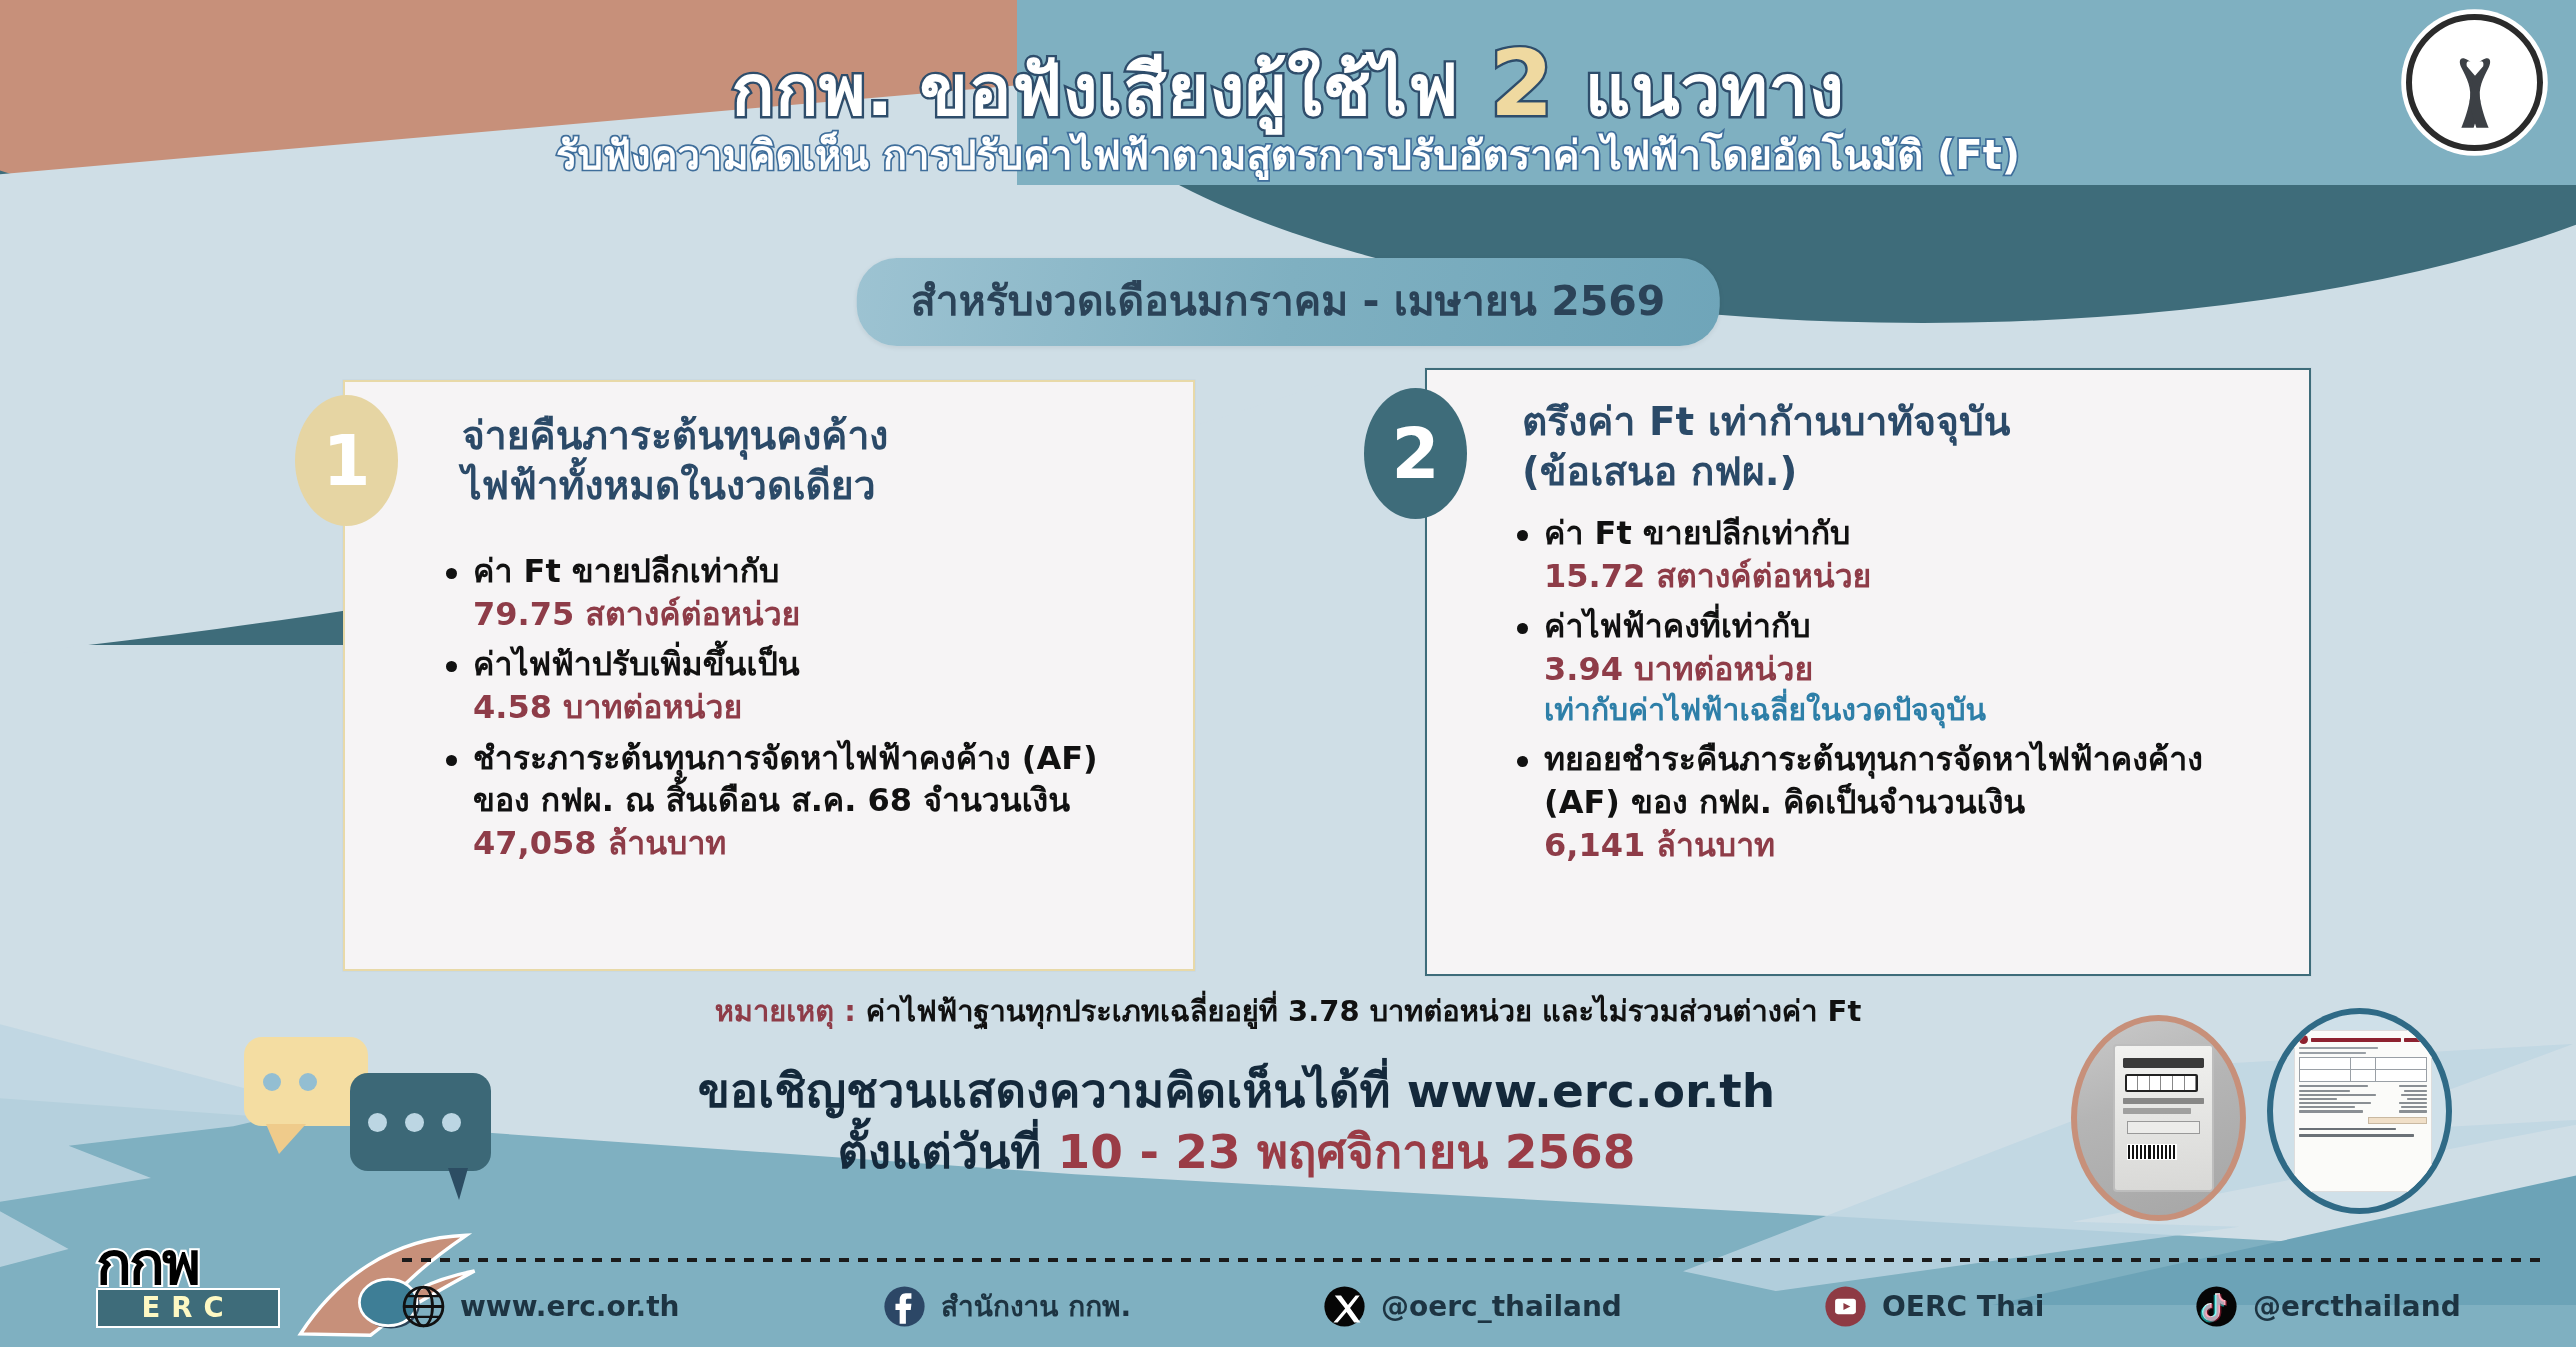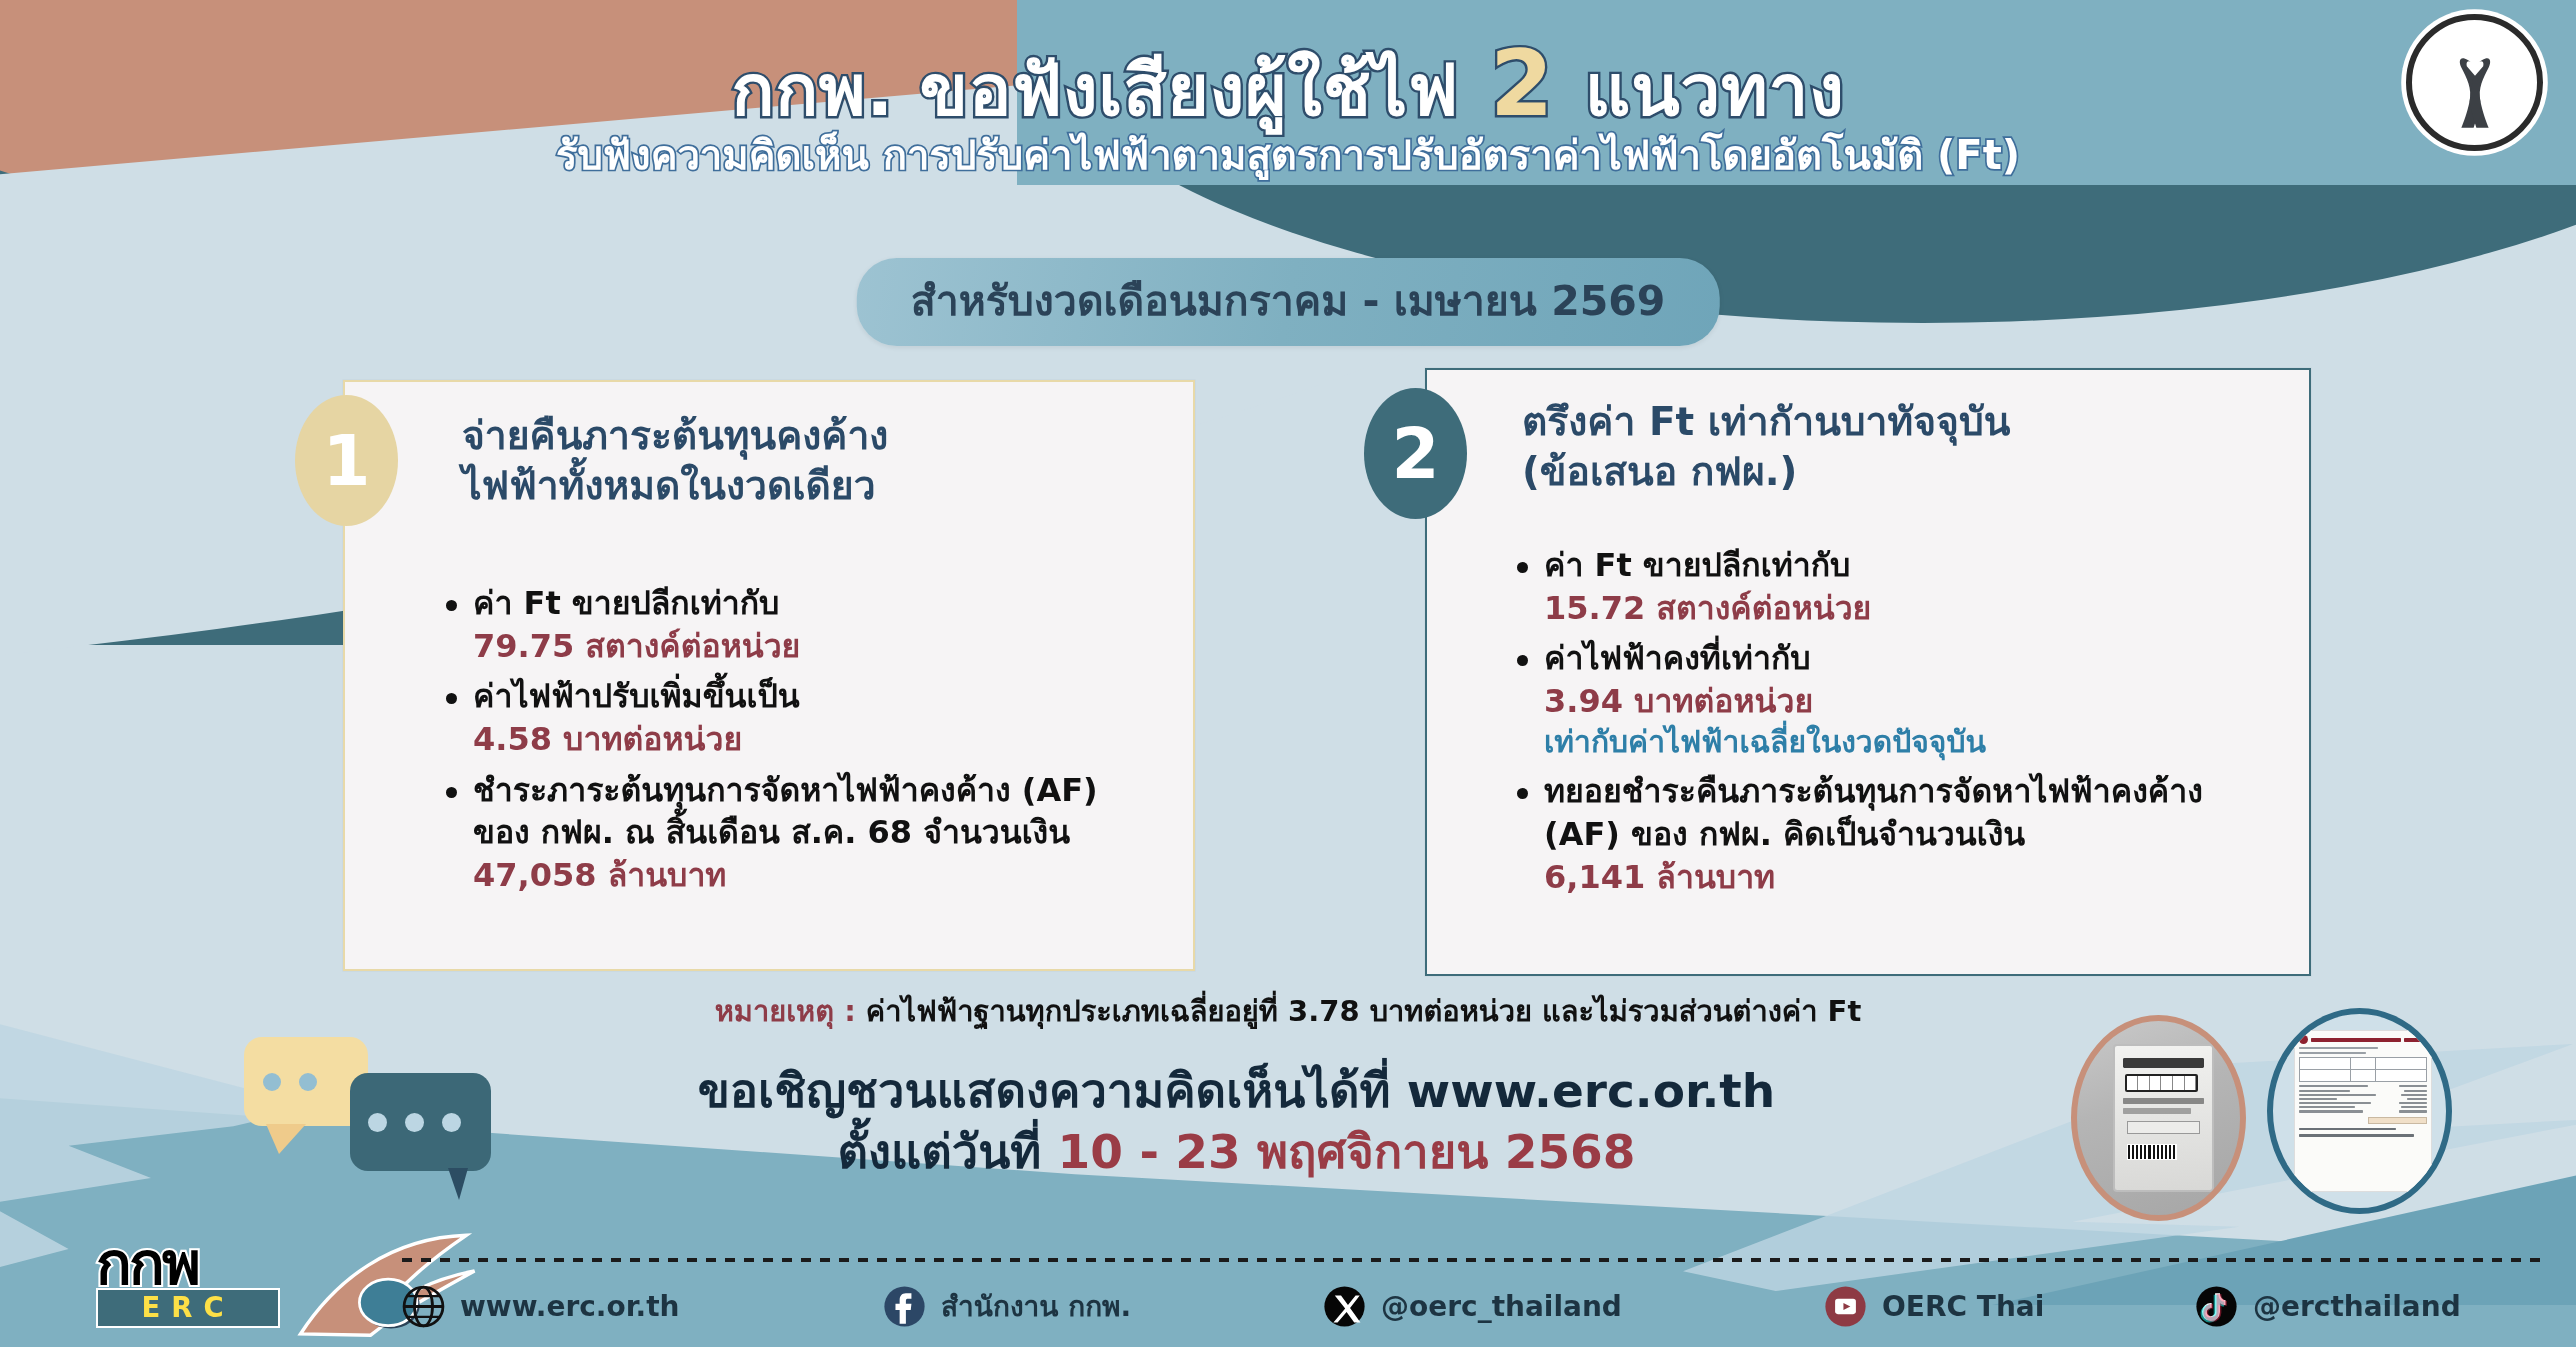--- a/index.html
+++ b/index.html
@@ -142,21 +142,21 @@
   .badge-2 { left:1364px; top:388px; background:#3E6C7A; }
 
   .card-head {
     position:absolute;
     font-size:39px; font-weight:bold; line-height:1.28;
     color:#2B4A68;
   }
   .c1-head { left:450px; top:411px; width:694px;margin-left:12px; }
   .c2-head { left:1522px; top:397px; width:742px; }
 
-  .blist { position:absolute; list-style:none;margin-top:32px; }
+  .blist { position:absolute; list-style:none; }
   .c1-list { left:440px; top:550px; width:735px; }
   .c2-list { left:1511px; top:512px; width:776px; }
 
   .blist li {
     position:relative; padding-left:33px;
     font-size:32px; font-weight:bold; line-height:1.33;
     color:#111111; margin-bottom:8.2px;
   }
   .blist li::before {
     content:""; position:absolute; left:5.5px; top:18px;
@@ -296,21 +296,21 @@
   .logo-word {
     font-size:59px; font-weight:bold; color:#000000;
     -webkit-text-stroke:4.1px #FFFFFF; paint-order:stroke fill;
     line-height:.95; letter-spacing:-2.7px;
   }
   .logo-erc-box {
     margin-top:-4.1px; background:#3E6C7A; border:2.7px solid #FFFFFF;
     width:184px; text-align:center; padding:1.4px 0 2.7px 0;
   }
   .logo-erc-box span {
-    font-size:27.5px; font-weight:bold; color:#fde047; letter-spacing:11px;
+    font-size:27.5px; font-weight:bold; color:#fef9c3; letter-spacing:11px;
   }
   .logo-swoosh { position:absolute; left:295px; top:1231px; width:185px; height:110px; }
 </style>
 </head>
 <body>
 
 <div id="stage">
 
   <div class="bg-base"></div>
   <div class="bg-panel"></div>

